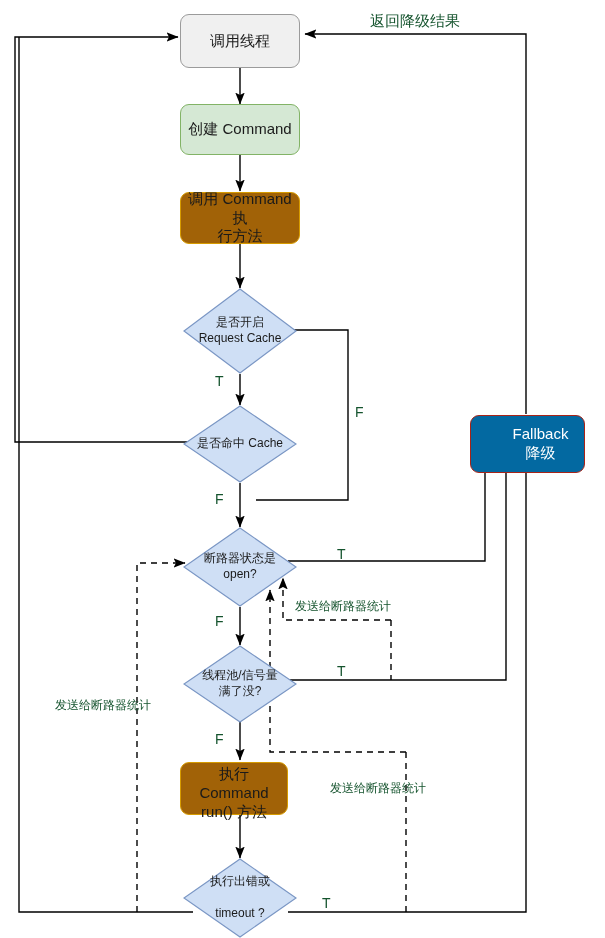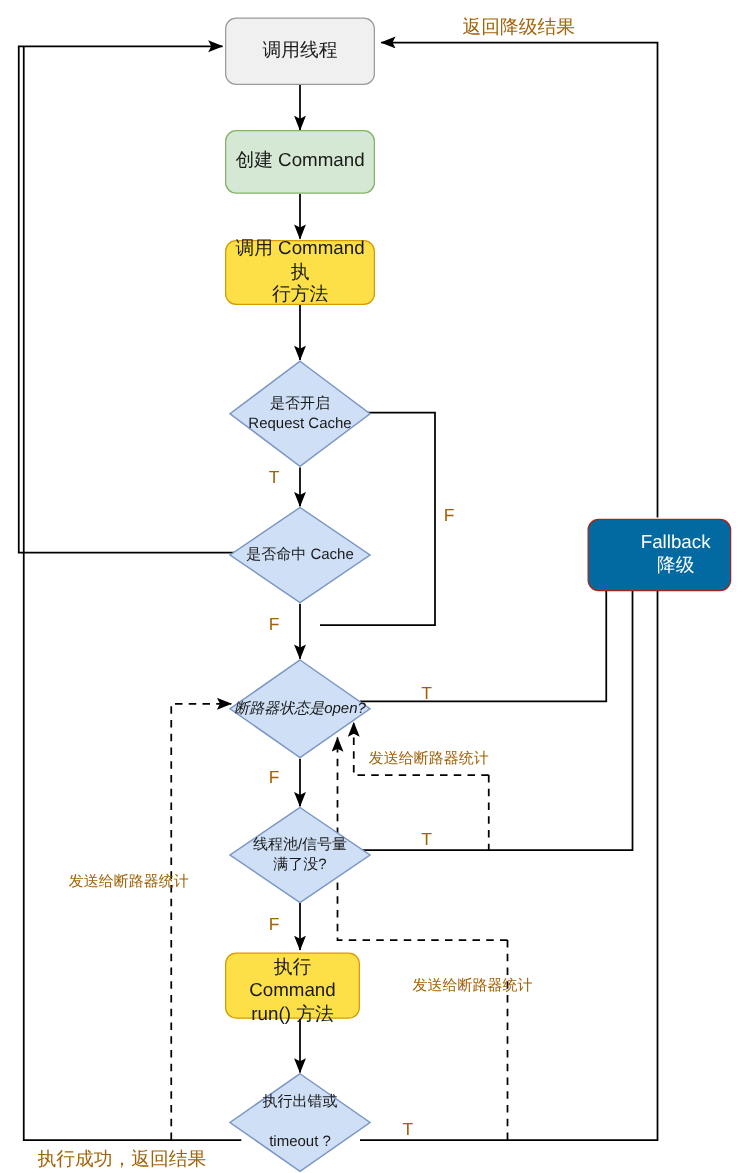--- a/index.html
+++ b/index.html
@@ -32,21 +32,21 @@
   }
   .rbox{
     border-radius:9px;
     border:1px solid #666;
     font-size:15px;
     color:#1a1a1a;
     padding:2px 6px;
   }
   .rbox.grey { background:#f0f0f0; border-color:#9b9b9b; }
   .rbox.green{ background:#d5e8d4; border-color:#82b366; }
-  .rbox.orange{background:#fde047; border-color:#d79b00; }
+  .rbox.orange{background:#a16207; border-color:#d79b00; }
   .rbox.red  { background:#0369a1; border-color:#a82418; color:#ffffff;padding-left:32px; }
 
   .diamond-wrap{
     position:absolute;
   }
   .diamond-shape{
     position:absolute;
     left:0; top:0;
     width:100%; height:100%;
   }
@@ -59,21 +59,21 @@
     justify-content:center;
     text-align:center;
     font-size:12px;
     color:#1a1a1a;
     line-height:1.3;
     white-space:nowrap;
   }
   .elabel{
     position:absolute;
     font-size:13px;
-    color:#a16207;
+    color:#14532d;
     white-space:nowrap;
   }
   .elabel.big{ font-size:15px; }
   .elabel.tf{ font-size:14px; }
 </style>
 </head>
 <body>
 
 <div id="canvas">
 
@@ -162,21 +162,21 @@
     <div class="diamond-label" style="flex-direction:column;">
       <span>是否开启</span>
       <span>Request Cache</span>
     </div>
   </div>
 
   <div class="diamond-wrap" style="left:183px; top:527px; width:114px; height:80px;">
     <svg class="diamond-shape" viewBox="0 0 114 80" preserveAspectRatio="none">
       <polygon points="57,1 113,40 57,79 1,40" fill="#cfdff5" stroke="#7a96c4" stroke-width="1.2"></polygon>
     </svg>
-    <div class="diamond-label" style="flex-direction:row;font-style:italic;">
+    <div class="diamond-label" style="flex-direction:column;">
       <span>断路器状态是</span>
       <span>open?</span>
     </div>
   </div>
 
   <div class="diamond-wrap" style="left:183px; top:645px; width:114px; height:78px;">
     <svg class="diamond-shape" viewBox="0 0 114 78" preserveAspectRatio="none">
       <polygon points="57,1 113,39 57,77 1,39" fill="#cfdff5" stroke="#7a96c4" stroke-width="1.2"></polygon>
     </svg>
     <div class="diamond-label" style="flex-direction:column;text-align:right;">
@@ -202,23 +202,20 @@
 
   <div class="node rbox red" style="left:470px; top:415px; width:115px; height:58px;">
     <span>Fallback 降级</span>
   </div>
 
   <div class="elabel big" style="left:370px; top:12px;">
     <span>返回降级结果</span>
   </div>
 
 
-  <div class="elabel big" style="left:30px; top:918px;">
-    <span>执行成功，返回结果</span>
-  </div>
 
   <div class="elabel" style="left:295px; top:598px; font-size:12px;">
     <span>发送给断路器统计</span>
   </div>
 
   <div class="elabel" style="left:55px; top:697px; font-size:12px;">
     <span>发送给断路器统计</span>
   </div>
 
   <div class="elabel" style="left:330px; top:780px; font-size:12px;">

